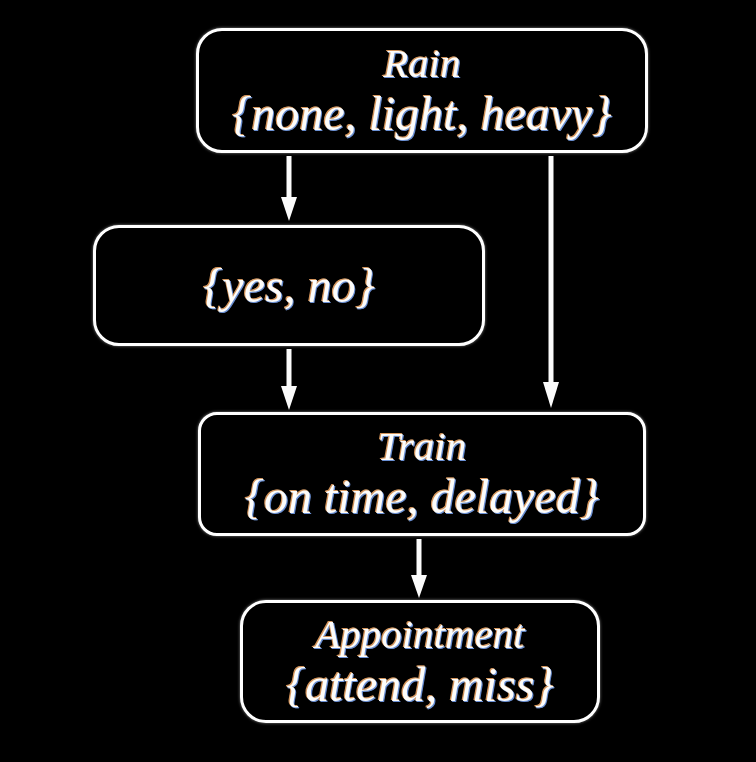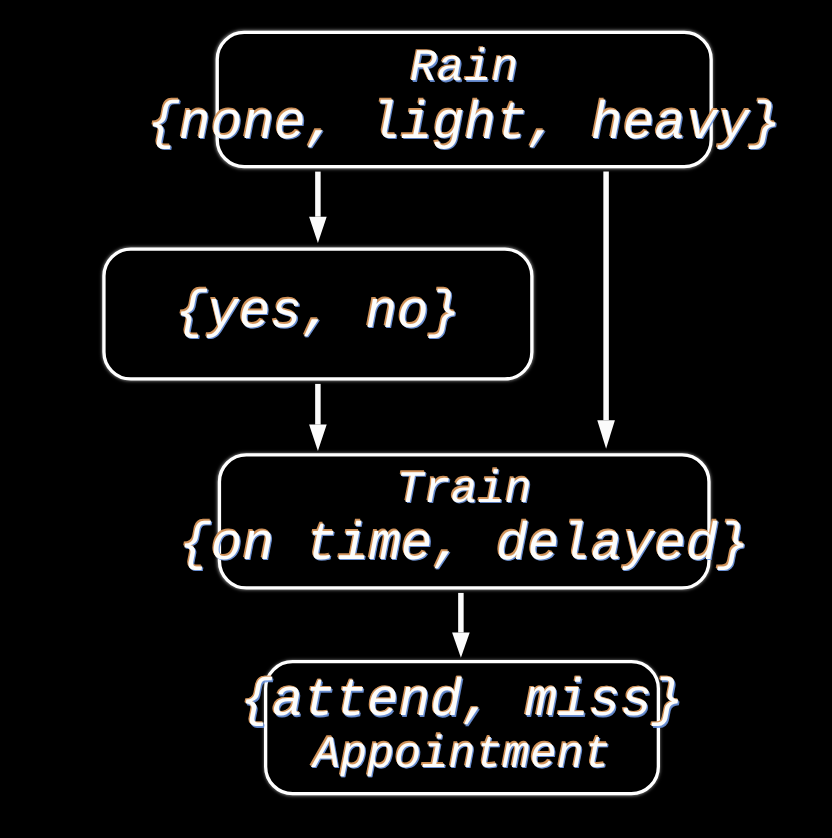--- a/index.html
+++ b/index.html
@@ -6,21 +6,21 @@
     margin: 0;
     padding: 0;
     background: #000000;
   }
   #canvas {
     position: relative;
     width: 756px;
     height: 762px;
     background: #000000;
     overflow: hidden;
-    font-family: Liberation Mono, monospace;
+    font-family: Liberation Serif, serif;
   }
   .node {
     position: absolute;
     box-sizing: border-box;
     border: 3px solid #ffffff;
     border-radius: 26px;
     background: #000000;
     display: flex;
     flex-direction: column;
     align-items: center;
@@ -38,21 +38,21 @@
        1.2px  1.4px 0 rgba(110,150,225,0.85),
       -0.6px -0.6px 0 rgba(236,190,140,0.7),
        0.7px  0.8px 0 rgba(150,180,235,0.6);
   }
   .node-title { font-size: 41px; }
   .node-states { font-size: 48px; }
 
   
   #node-rain        { left: 196px; top: 28px;  width: 452px; height: 125px; }
   #node-maintenance { left: 93px;  top: 225px; width: 392px; height: 121px; }
-  #node-train       { left: 198px; top: 412px; width: 448px; height: 124px; }
+  #node-train       { left: 198px; top: 412px; width: 448px; height: 124px; border-radius: 19px; }
   #node-appointment { left: 240px; top: 600px; width: 360px; height: 123px; }
 
   .edge {
     position: absolute;
     overflow: visible;
   }
   .edge svg { display: block; overflow: visible; }
   .edge-path {
     stroke: #fbfbfb;
     stroke-width: 5;
@@ -94,17 +94,17 @@
   <div class="node" id="node-maintenance">
     <div class="node-line node-states">{yes, no}</div>
   </div>
 
   <div class="node" id="node-train">
     <div class="node-line node-title">Train</div>
     <div class="node-line node-states">{on time, delayed}</div>
   </div>
 
   <div class="node" id="node-appointment">
+    <div class="node-line node-title">Appointment</div>
     <div class="node-line node-states">{attend, miss}</div>
-    <div class="node-line node-title">Appointment</div>
   </div>
 
 </div>
 
 </body></html>

